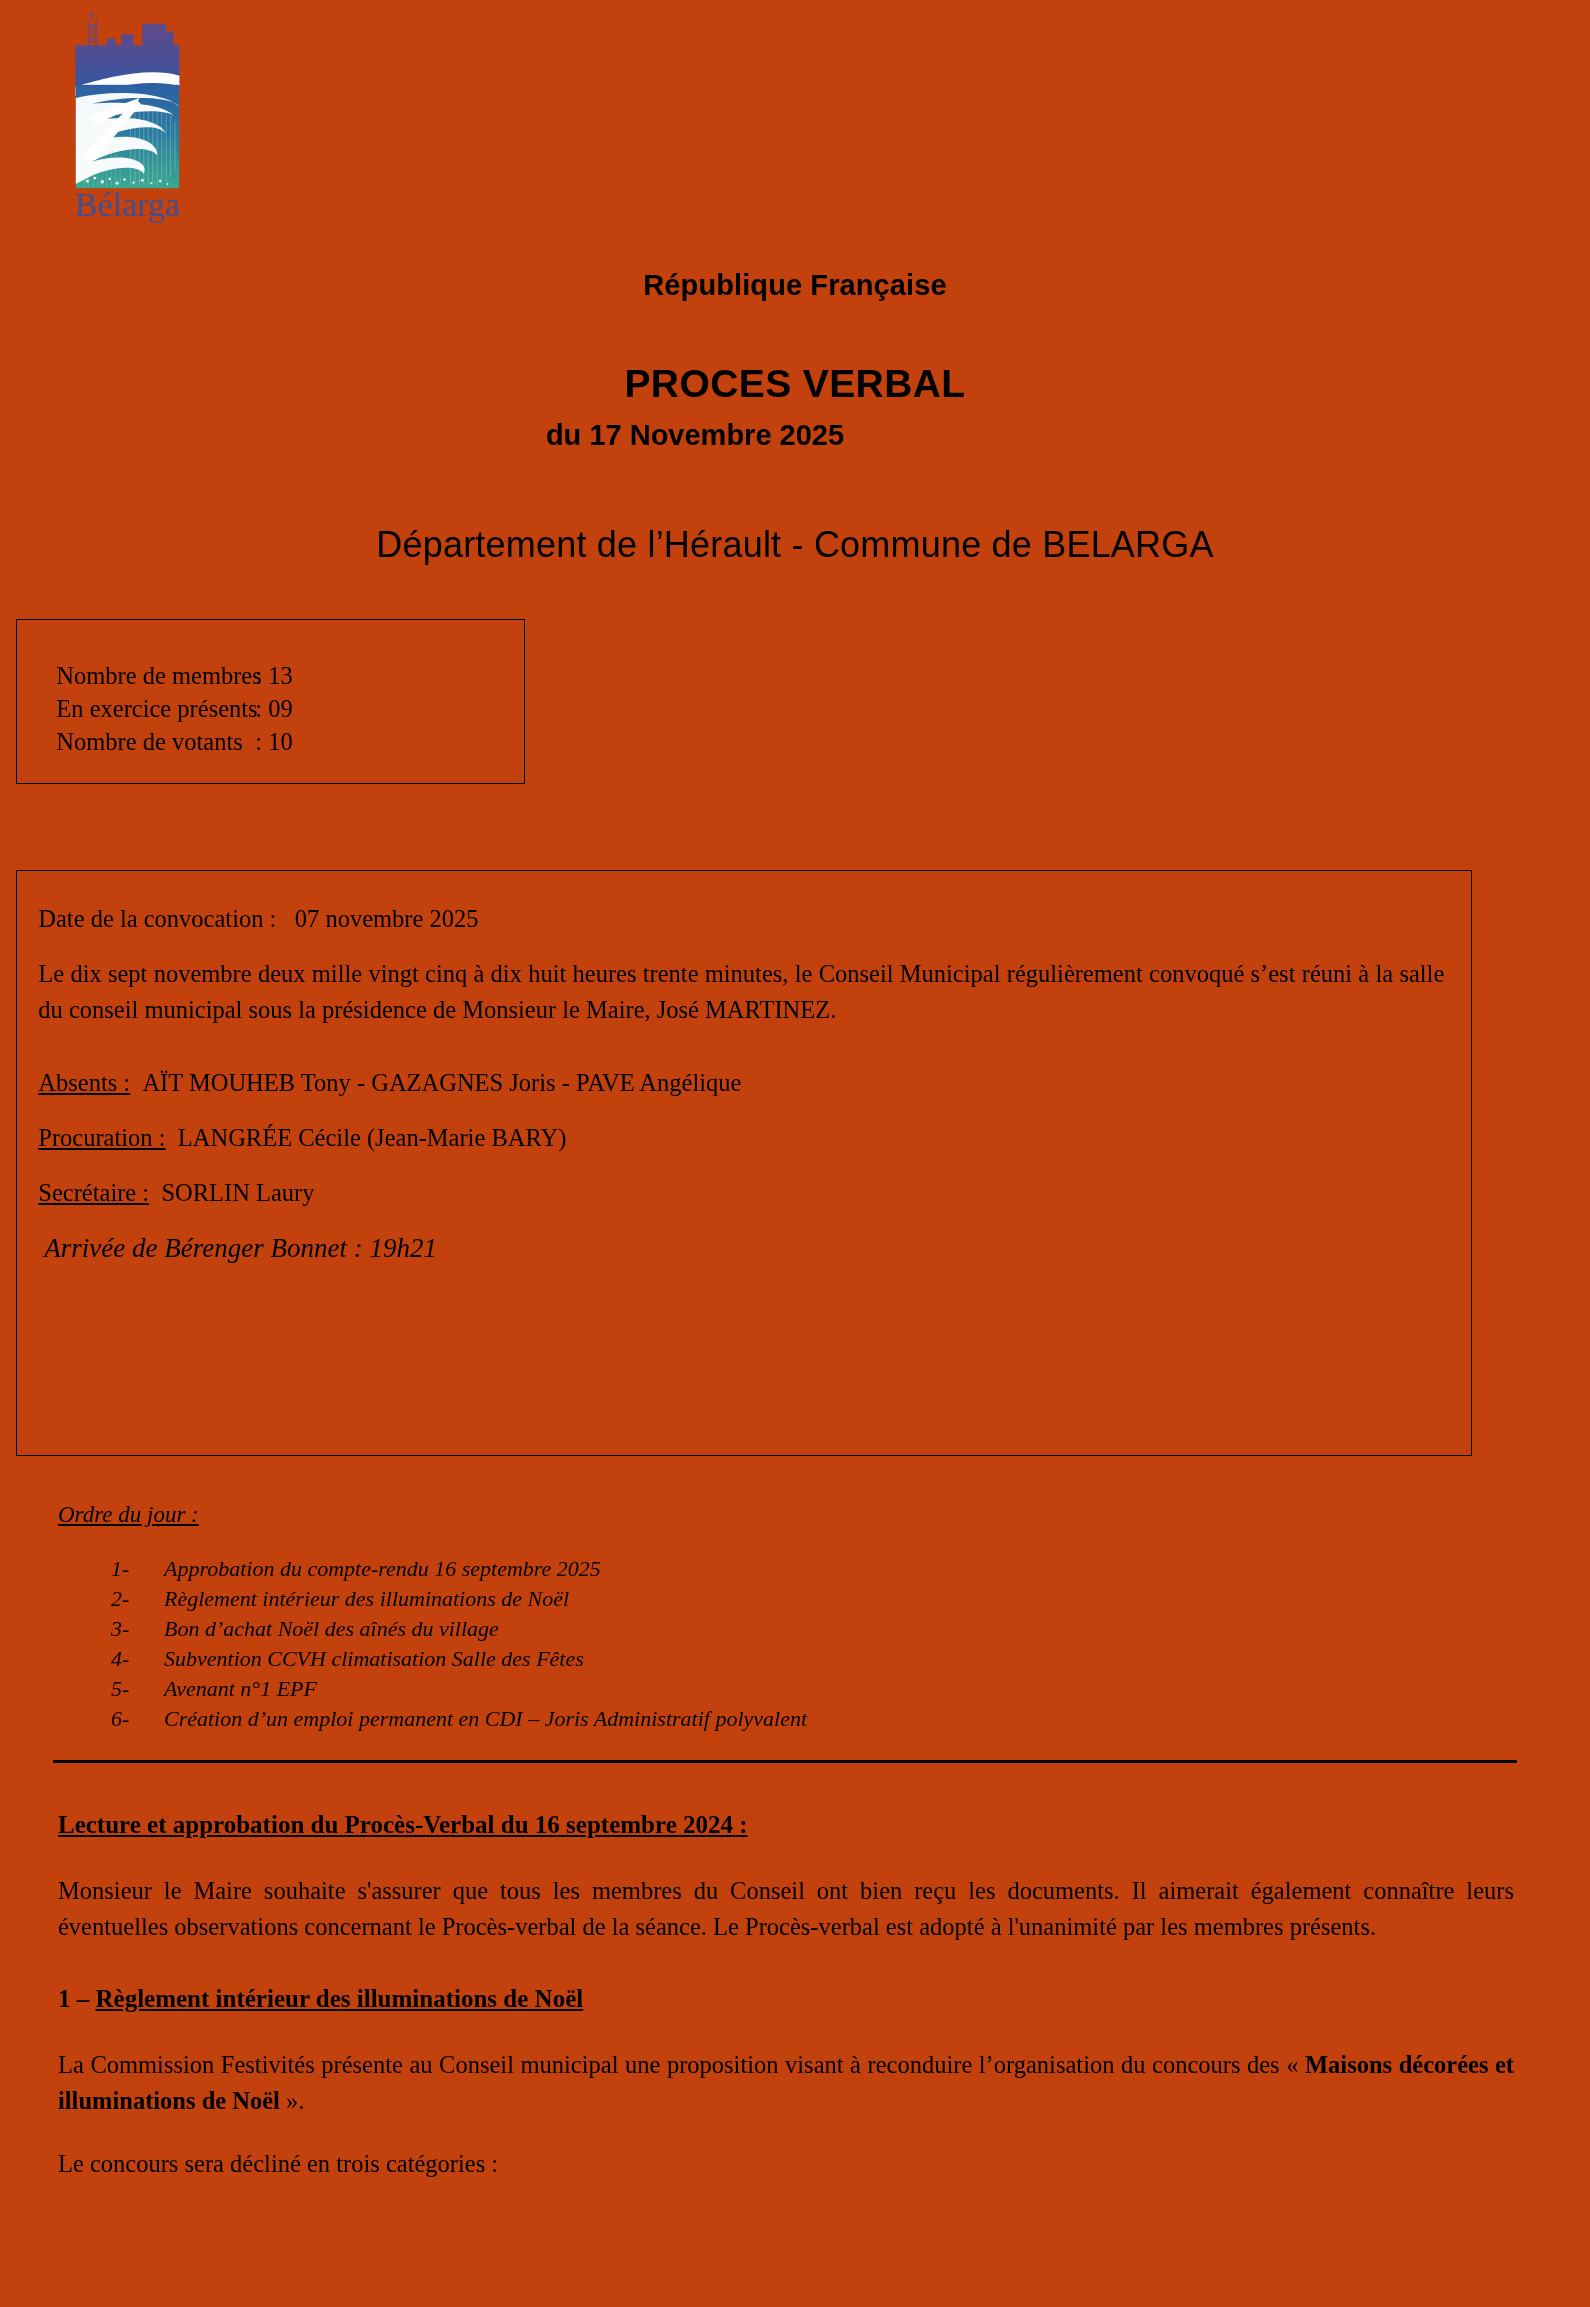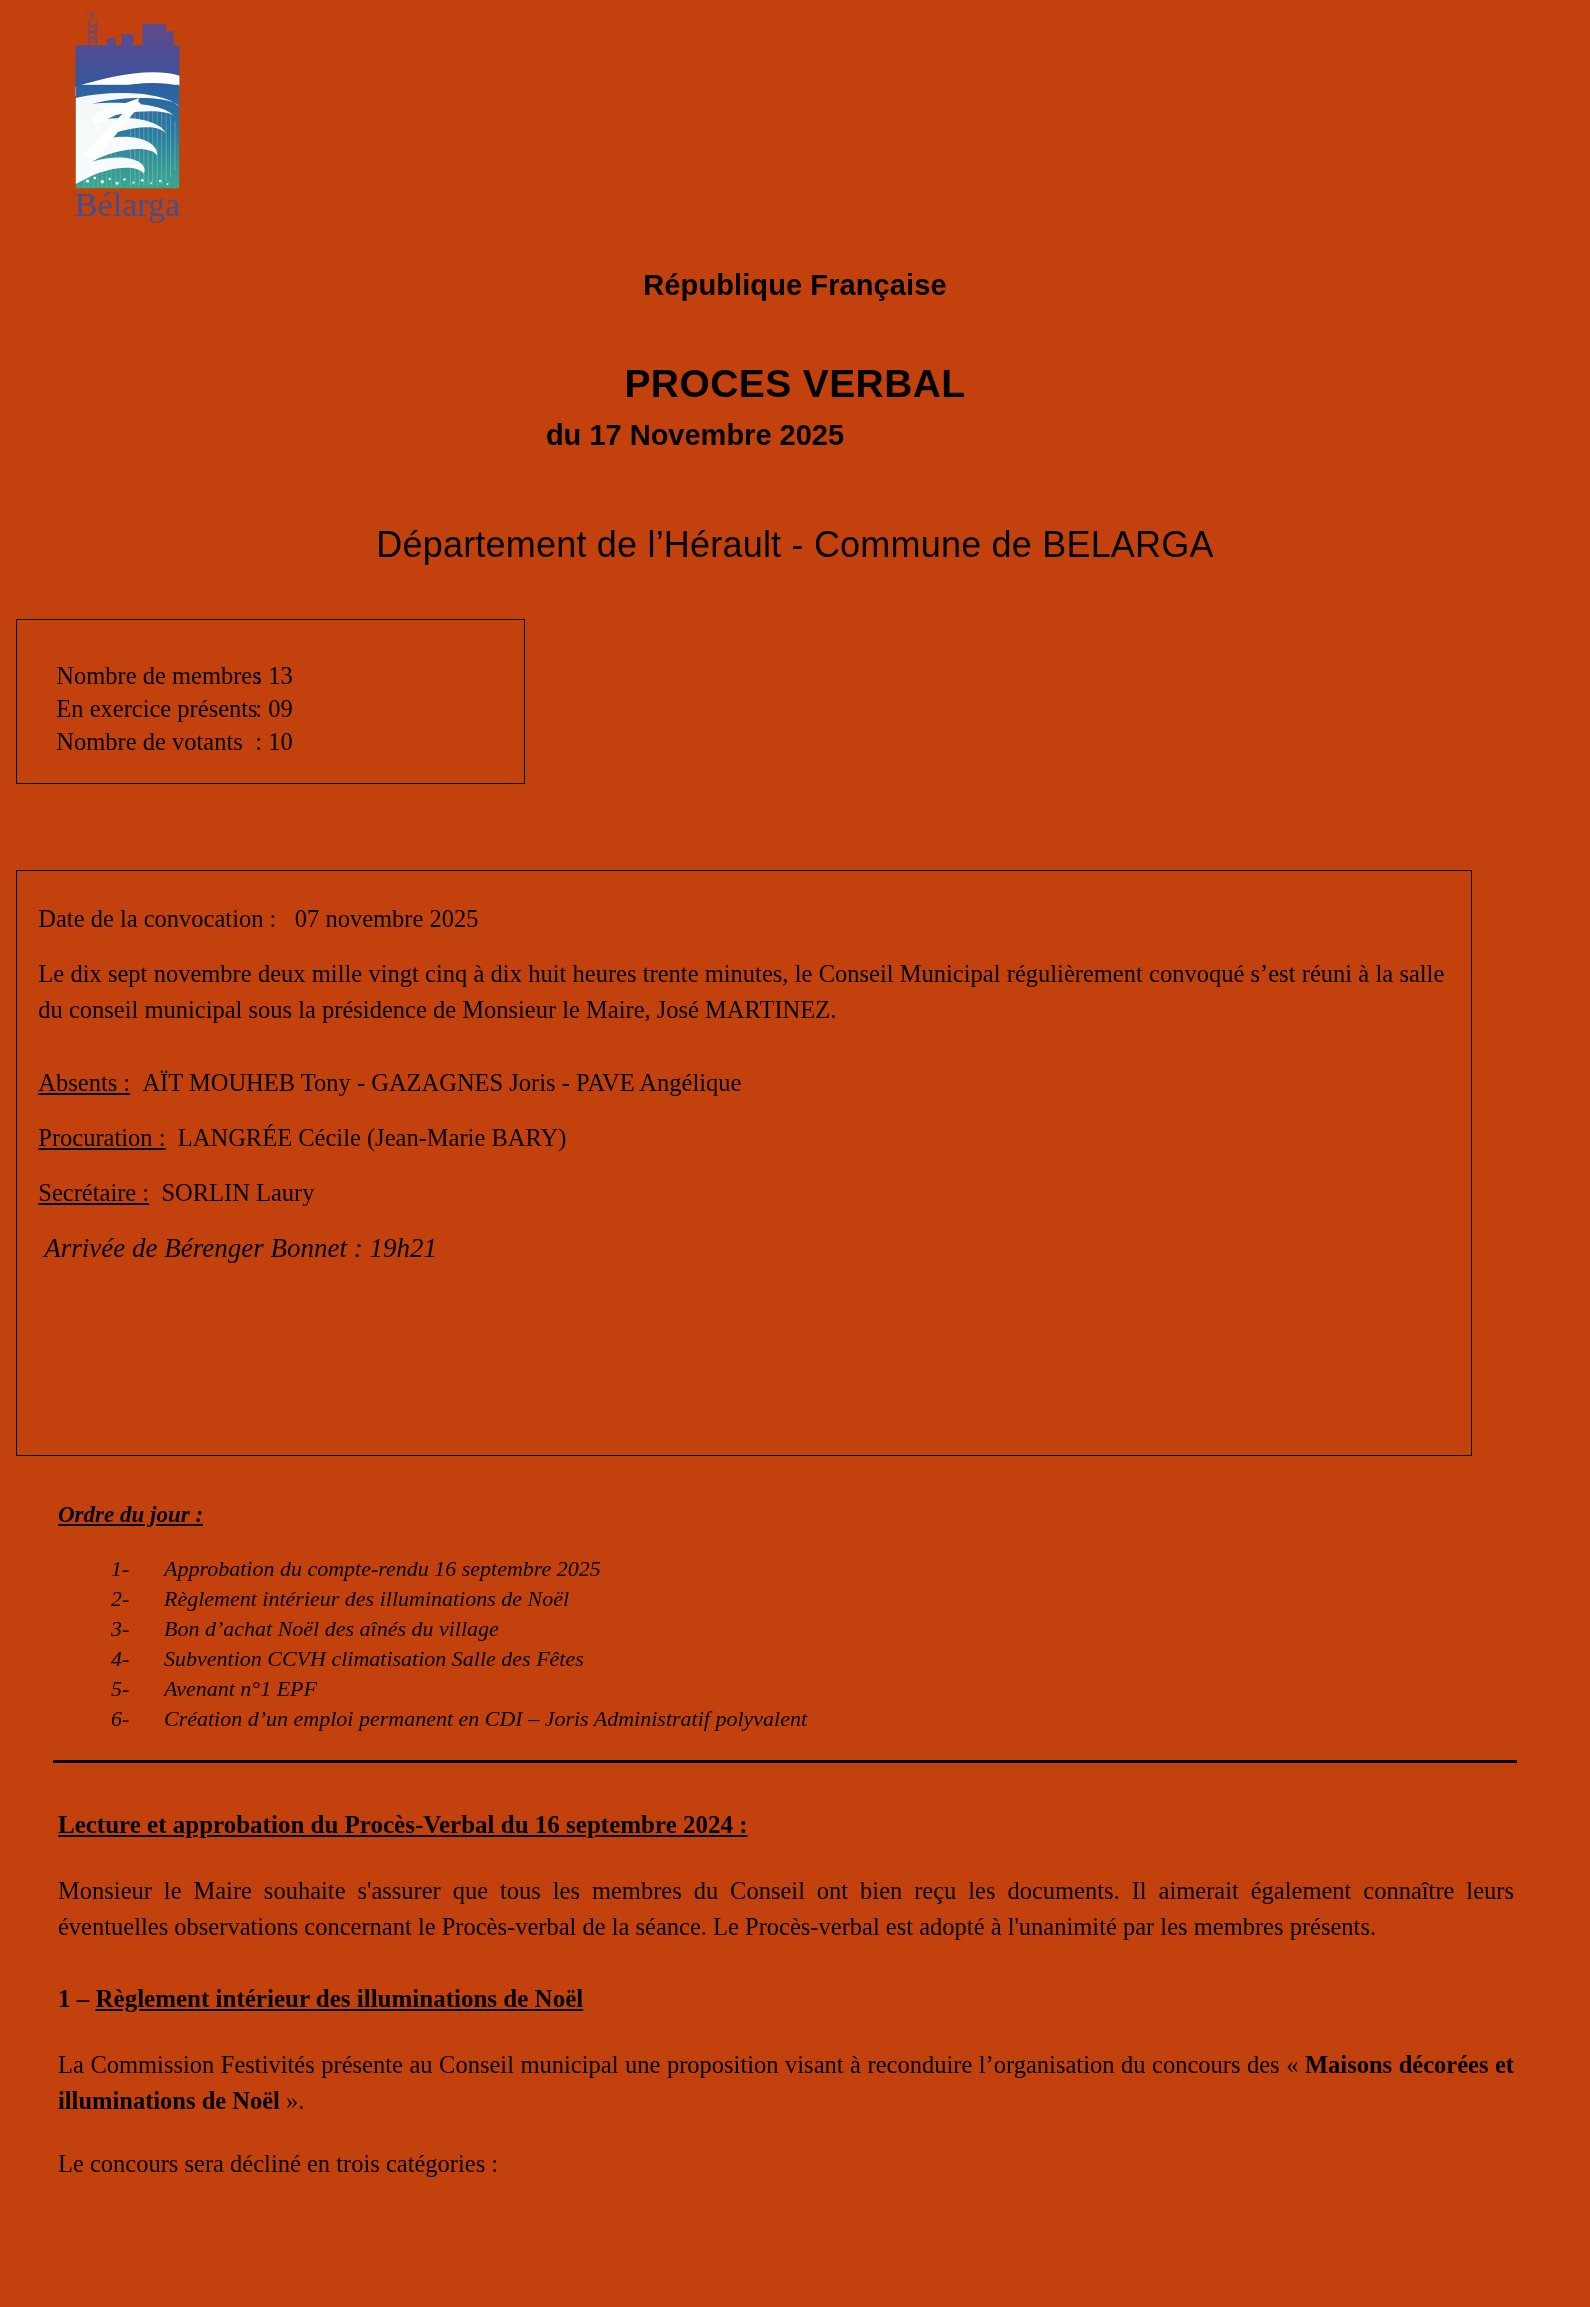--- a/index.html
+++ b/index.html
@@ -122,21 +122,21 @@
     font-size: 27px;
     padding-left: 6px;
   }
 
   
   .ordre-title {
     position: absolute;
     left: 58px;
     top: 1502px;
     font-size: 23px;
-    font-weight: bold;
+    font-weight: normal;
     font-style: italic;
     text-decoration: underline;
   }
   .ordre-list {
     position: absolute;
     left: 111px;
     top: 1554px;
     width: 1187px;
     font-size: 22px;
     font-style: italic;

